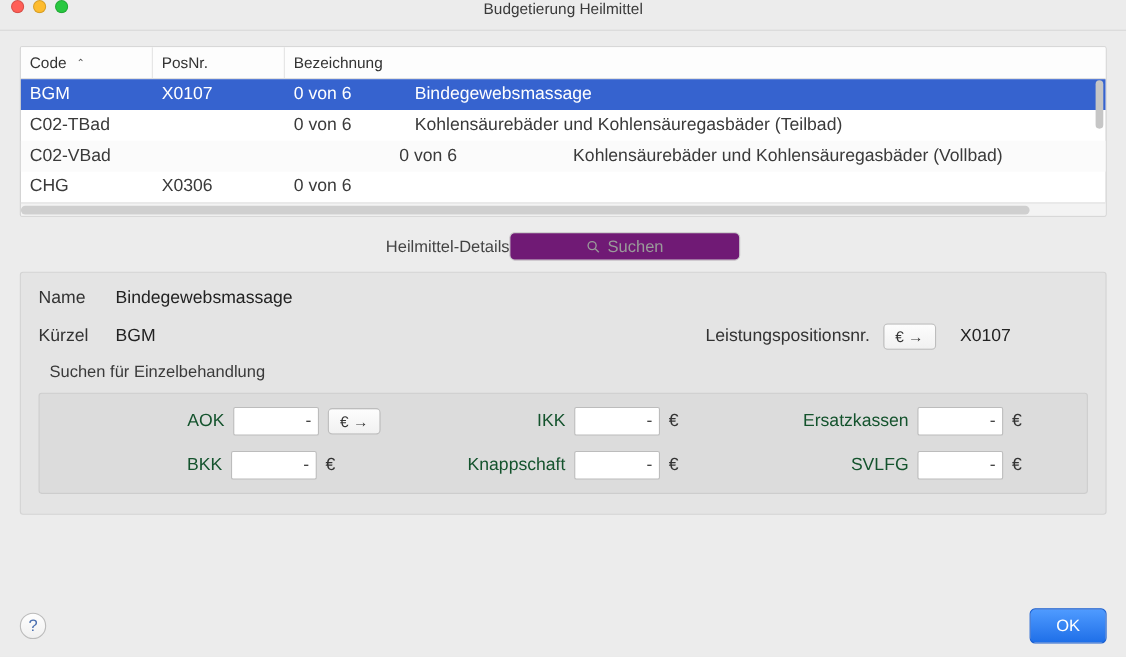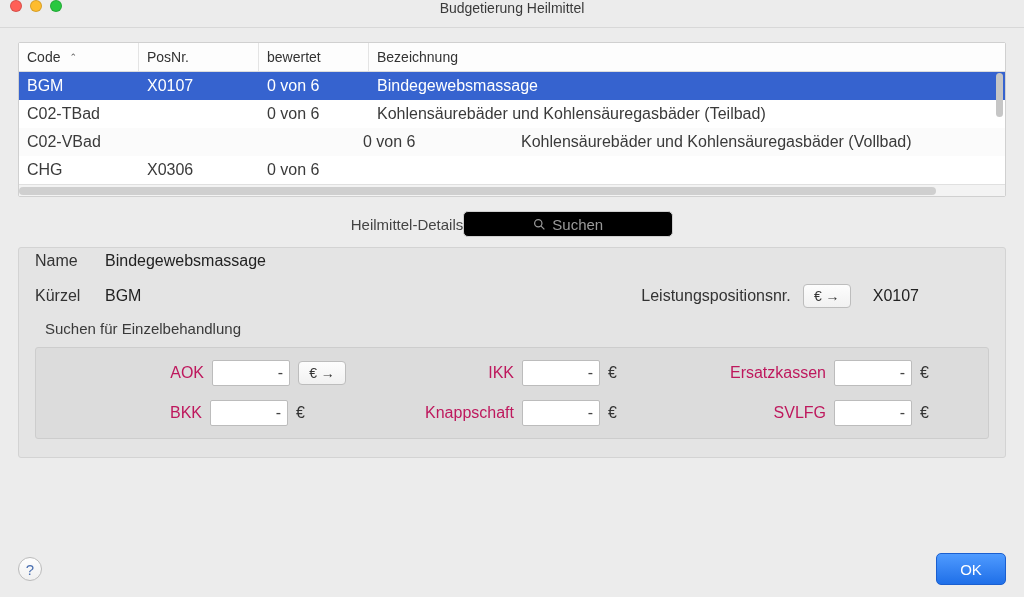--- a/index.html
+++ b/index.html
@@ -108,35 +108,35 @@
   }
   .section-label {
     font-size: 15px;
     color: #444;
   }
   .search-box {
     width: 210px;
     height: 26px;
     border: 1px solid #cfcfcf;
     border-radius: 5px;
-    background: #000000;
+    background: #701a75;
     display: flex;
     align-items: center;
     justify-content: center;
     color: #9a9a9a;
     gap: 6px;
   }
   .search-icon-svg { width:13px; height:13px; }
   .search-phold { font-size: 15px; }
   .details-panel {
     margin-top: 10px;
     background: #e4e4e4;
     border: 1px solid #d3d3d3;
     border-radius: 3px;
-    padding: 4px 16px 18px 16px;
+    padding: 14px 16px 18px 16px;
   }
   .dp-row {
     display: flex;
     align-items: center;
     margin-bottom: 14px;
     gap: 10px;
   }
   .dp-label { font-size: 16px; color: #333; }
   .dp-value { font-size: 16px; color: #222; }
   .mid-row {
@@ -175,21 +175,21 @@
     column-gap: 20px;
   }
   .k-item {
     display: flex;
     align-items: center;
     justify-content: flex-end;
     gap: 8px;
   }
   .k-name {
     font-size: 16px;
-    color: #be185d;
+    color: #14532d;
     text-align: center;
     margin-left: 41px;
   }
   .k-input {
     width: 78px; height: 26px;
     background: #fff;
     border: 1px solid #bcbcbc;
     border-radius: 2px;
     text-align: right;
     padding: 0 6px;
@@ -239,21 +239,20 @@
 
 <div class="content">
 
   <div class="table-container">
     <div class="grid header">
       <div class="cell">
         <span>Code</span>
         <span class="sort-caret">⌃</span>
       </div>
       <div class="cell">PosNr.</div>
-      <div class="cell">bewertet</div>
       <div class="cell" style="border-right:none">Bezeichnung</div>
     </div>
 
     <div class="grid row selected">
       <div class="cell">BGM</div>
       <div class="cell">X0107</div>
       <div class="cell">0 von 6</div>
       <div class="cell">Bindegewebsmassage</div>
     </div>
     <div class="grid row">

